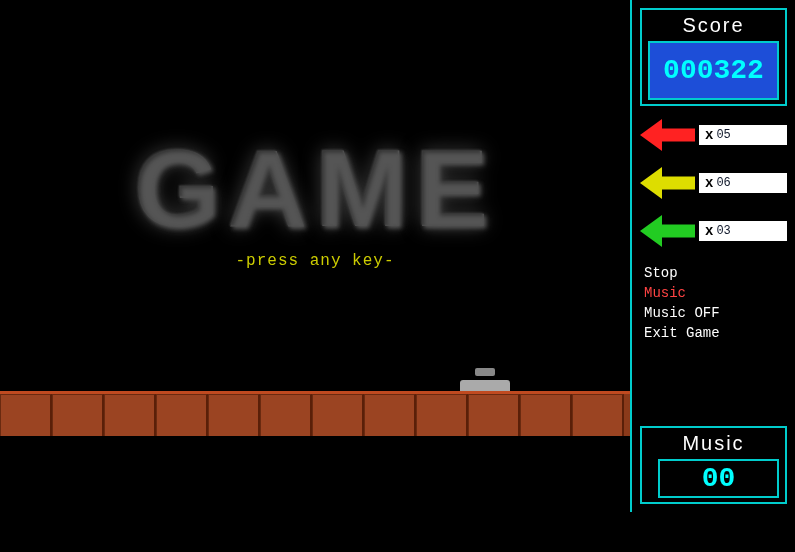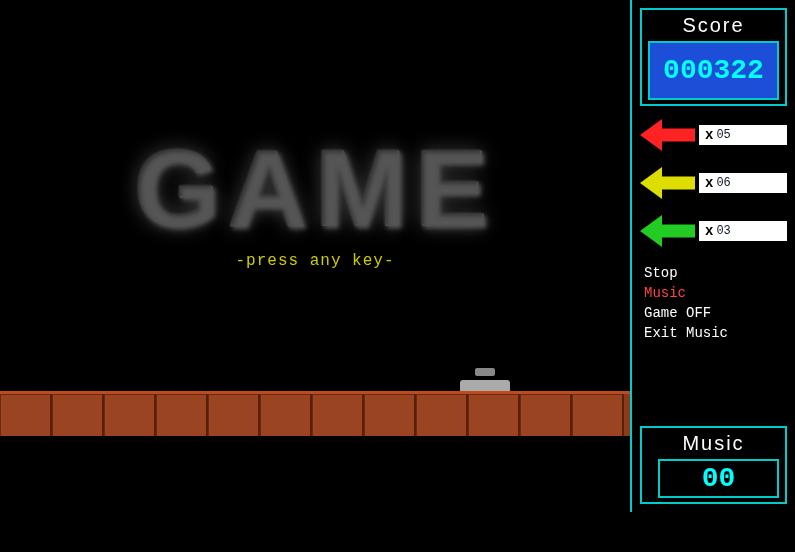--- a/index.html
+++ b/index.html
@@ -299,22 +299,22 @@
     <div class="arrow-icon arrow-green"></div>
     <div class="lives-count-box">
       <span class="lives-x">x</span>
       <span class="lives-num">03</span>
     </div>
   </div>
 
   <div id="controls-section">
     <div class="control-btn">Stop</div>
     <div class="control-btn red">Music</div>
-    <div class="control-btn">Game OFF</div>
-    <div class="control-btn">Exit Music</div>
+    <div class="control-btn">Music OFF</div>
+    <div class="control-btn">Exit Game</div>
   </div>
 
   <div id="ammo-section">
     <span id="ammo-label">Music</span>
     <span id="ammo-value">00</span>
   </div>
 
 </div>
 
 </body></html>

